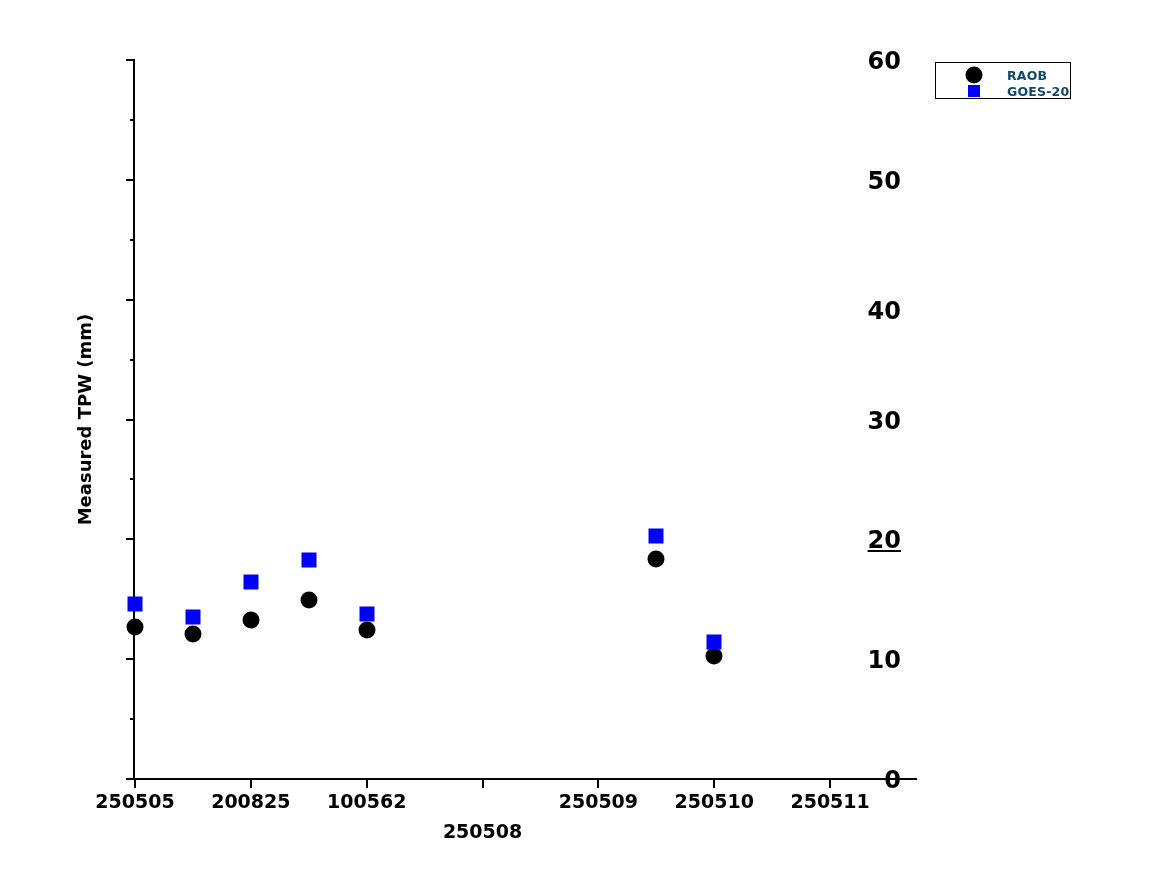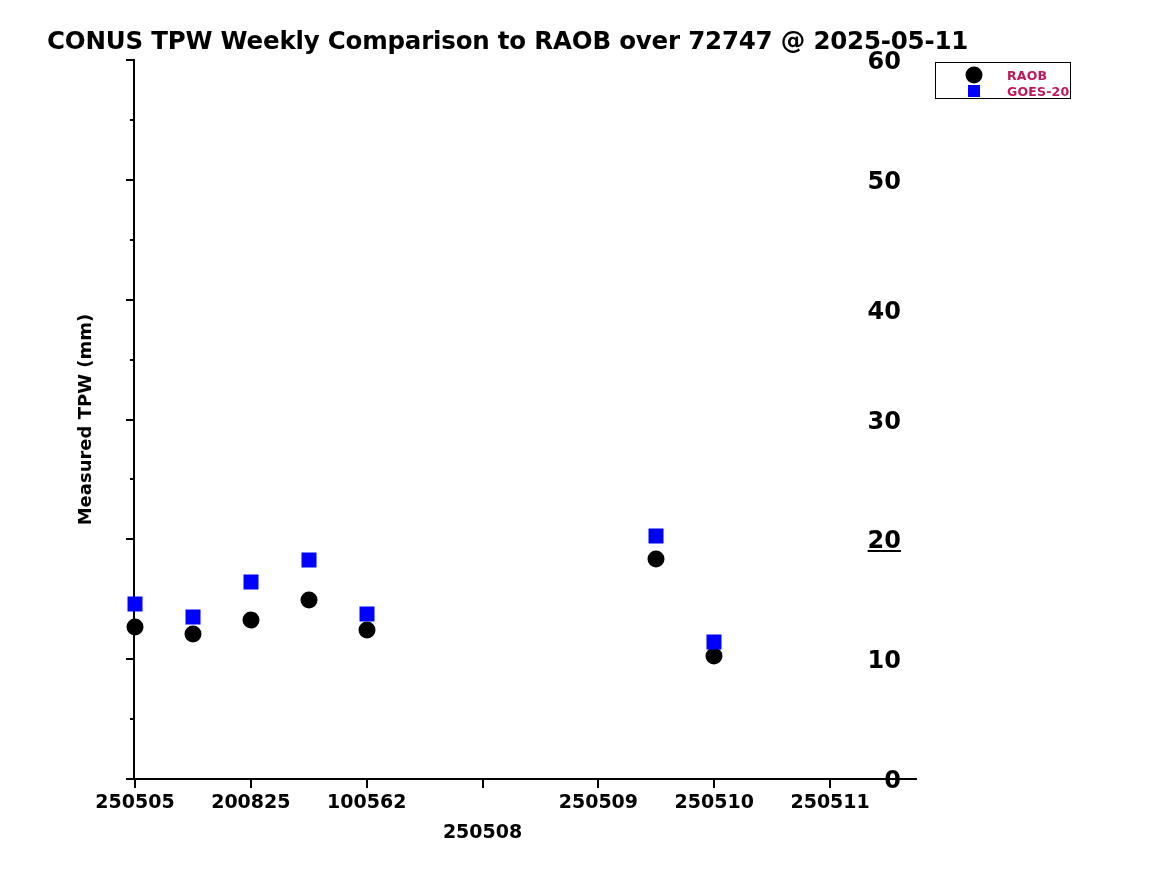--- a/index.html
+++ b/index.html
@@ -180,31 +180,30 @@
     left: 9px;
     top: 9px;
   }
   .legend-label {
     position: absolute;
     left: 71px;
     top: 50%;
     transform: translateY(-50%);
     font-size: 12.5px;
     font-weight: bold;
-    color: #be185d;
+    color: #0c4a6e;
     white-space: nowrap;
     letter-spacing: 0.2px;
   }
 </style>
 </head>
 <body>
 
 <div id="figure">
 
-  <div id="chart-title">CONUS TPW Weekly Comparison to RAOB over 72747 @ 2025-05-11</div>
 
   <div id="axis-left"></div>
   <div id="axis-bottom"></div>
 
   <div id="plot-area">
     <div id="y-ticks">
         <div class="ytick" style="top: 718px;"></div>
         <div class="yticklabel" style="top: 706px; right: 16px; width: 60px;">0</div>
         <div class="ytick" style="top: 598.167px;"></div>
         <div class="yticklabel" style="top: 586.167px; right: 16px; width: 60px;">10</div>

